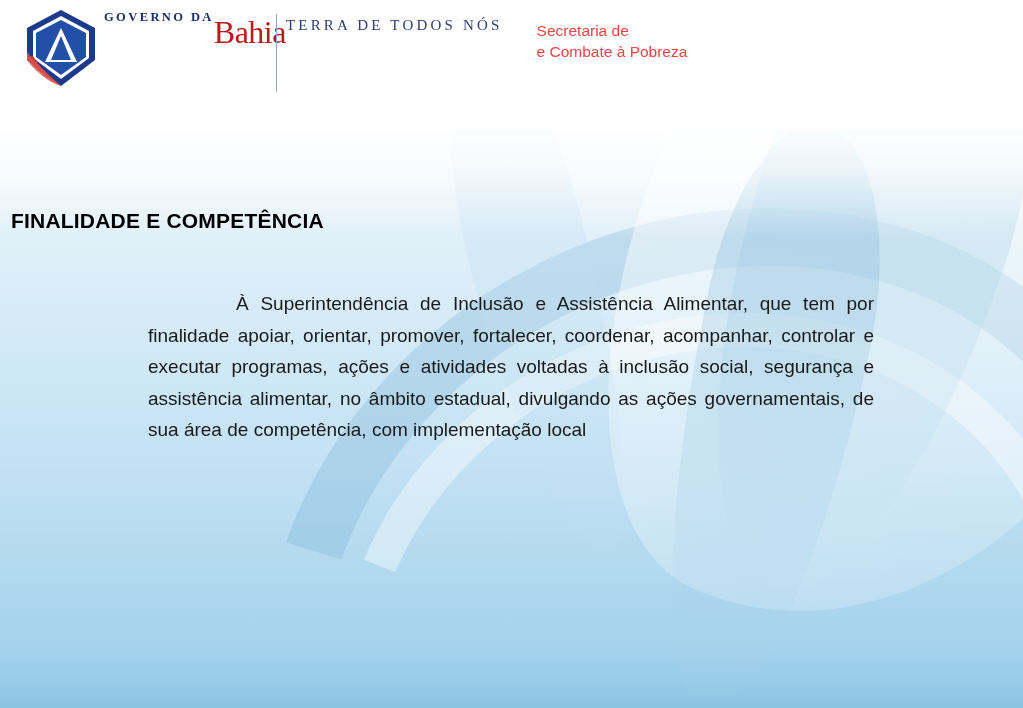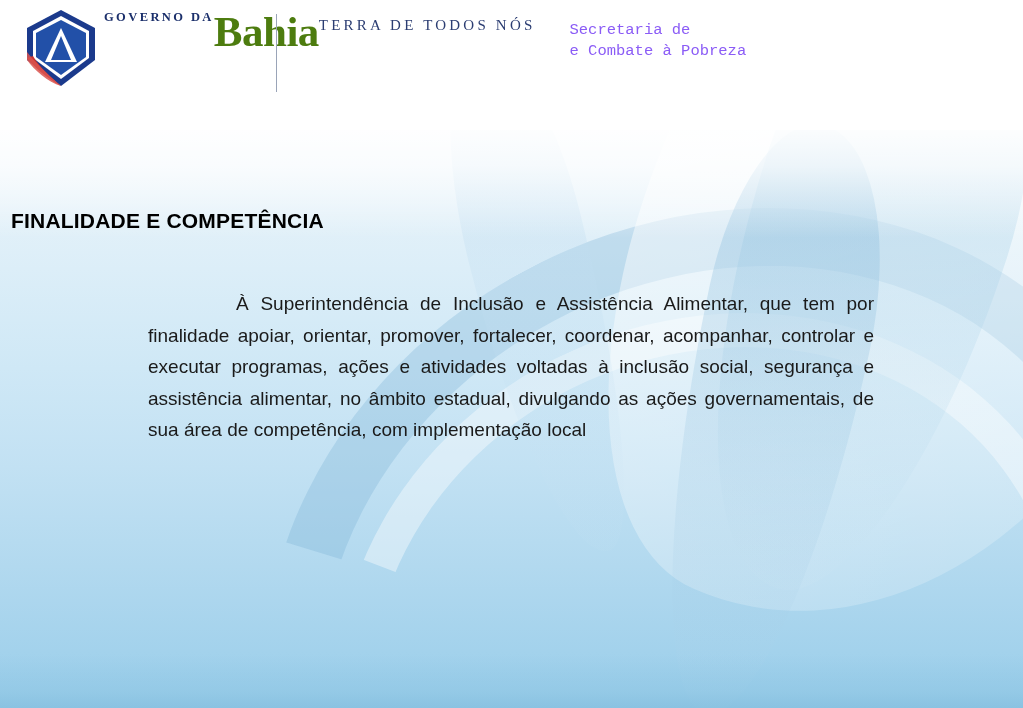--- a/index.html
+++ b/index.html
@@ -140,46 +140,46 @@
   }
   .gov-top {
     font-size: 12.5px;
     letter-spacing: 2.4px;
     color: #1b2f6b;
     font-weight: bold;
     font-family: "Liberation Serif", serif;
   }
   .gov-bahia {
     font-family: "Liberation Serif", serif;
-    font-size: 43px;
+    font-size: 32px;
     line-height: 44px;
-    color: #4d7c0f;
-    font-weight: bold;
+    color: #b91c1c;
+    font-weight: normal;
     letter-spacing: -0.5px;
   }
   .gov-terra {
     font-size: 15px;
     letter-spacing: 3.2px;
     color: #2b3d72;
     margin-top: 7px;
     font-family: "Liberation Serif", serif;
   }
   .sep-line {
     position: absolute;
     left: 252px;
     top: 6px;
     width: 1px;
     height: 78px;
     background: #9aa4b8;
   }
   .sec-block {
     margin-left: 34px;
     padding-top: 12px;
-    font-family: Liberation Mono, monospace;
-    color: #8b5cf6;
+    font-family: Liberation Sans, sans-serif;
+    color: #ef4444;
     font-size: 15.5px;
     line-height: 21px;
   }
 
   
   .content {
     position: absolute;
     left: 0; top: 0;
     width: 100%;
     z-index: 4;

